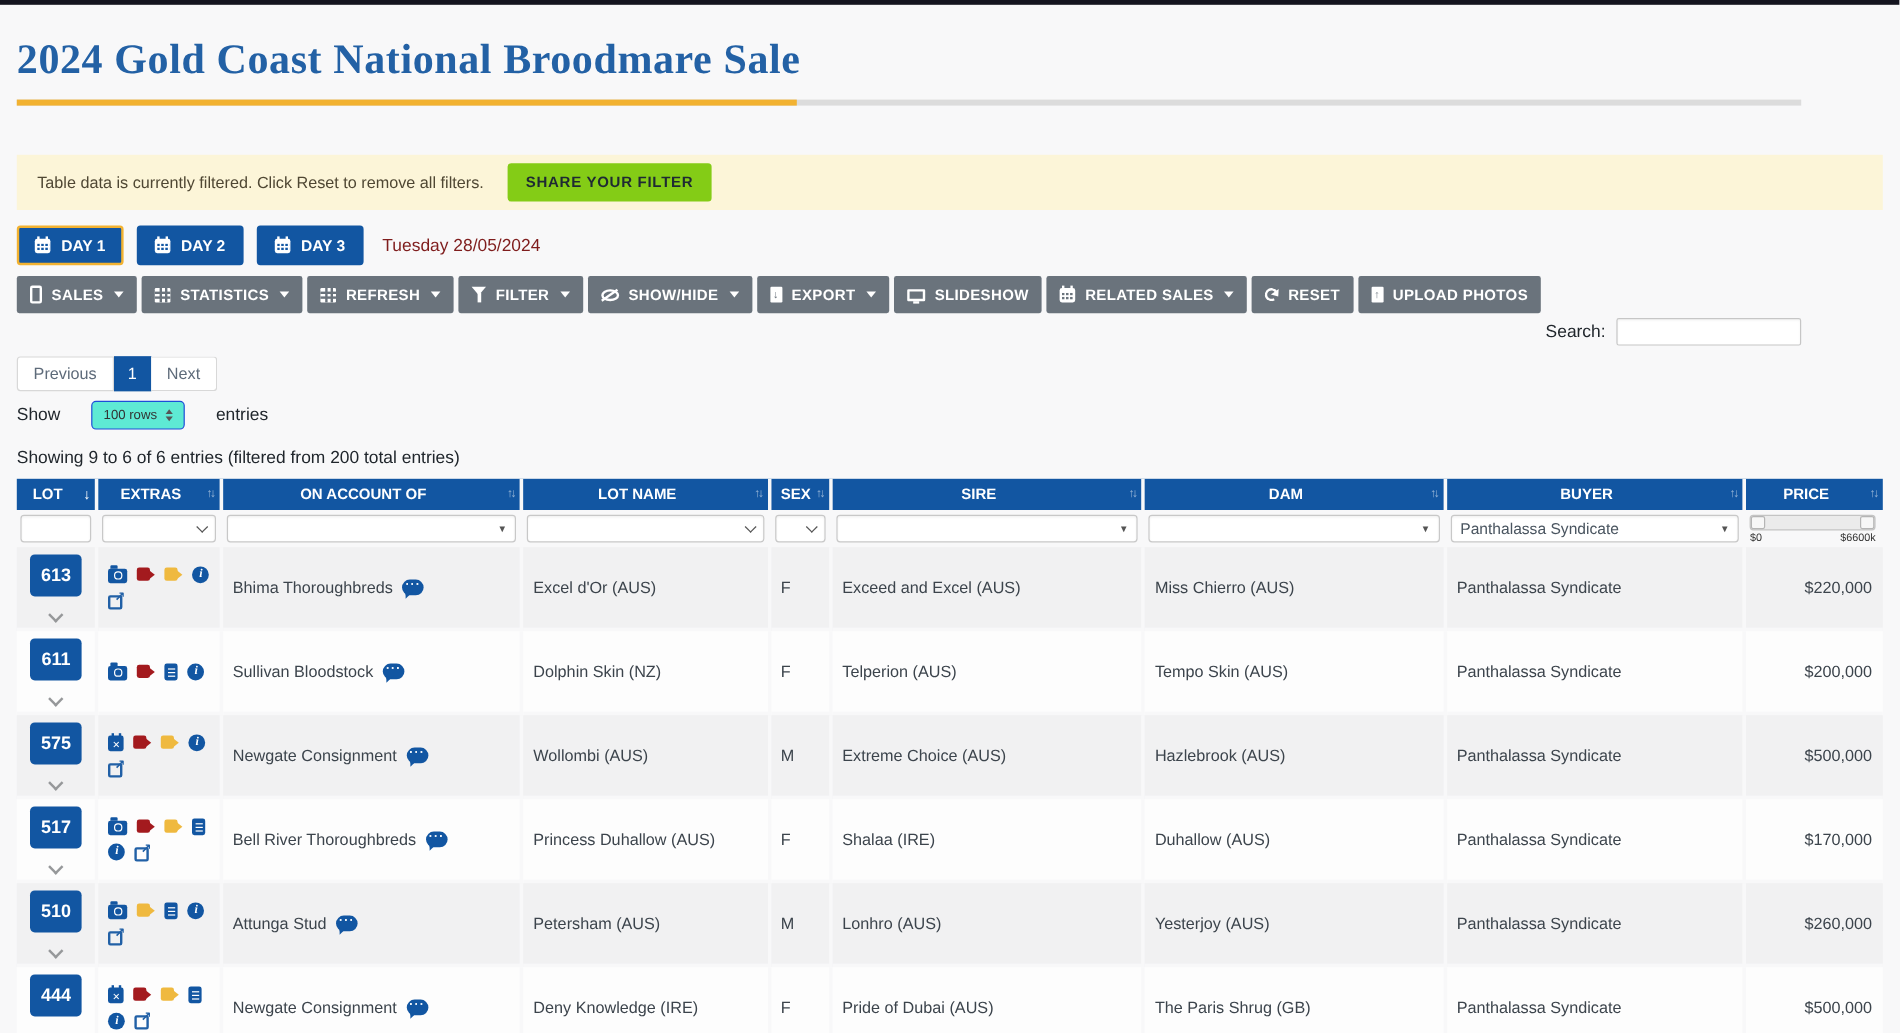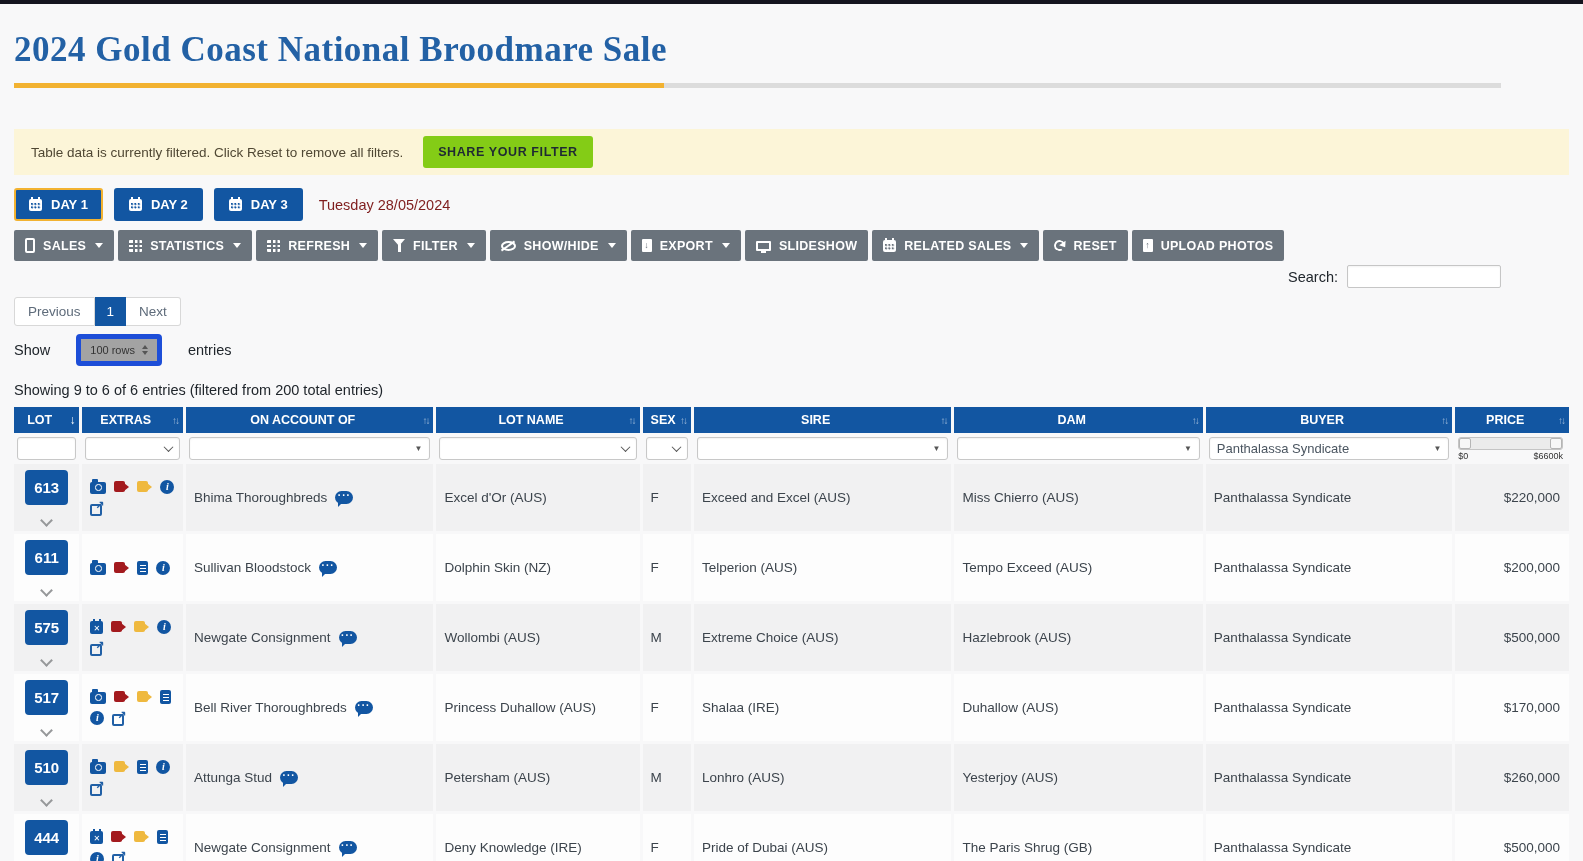--- a/index.html
+++ b/index.html
@@ -49,21 +49,21 @@
   .search-row{display:flex;justify-content:flex-end;align-items:center;gap:9px;width:1487px;margin:4px 0 9px;font-size:14.5px;color:#20262C;}
   .search-input{width:154px;height:23px;border:1px solid #C6C6C6;border-radius:2px;background:#fff;box-shadow:inset 0 1px 2px rgba(0,0,0,.05);}
   .pag-row{display:flex;justify-content:flex-start;width:1487px;margin:2px 0;}
   .pager{display:flex;}
   .page-btn{border:1px solid #D8D8D8;background:#fff;color:#5E6B7A;font-size:13.5px;padding:6px 13px;cursor:pointer;font-family:inherit;}
   .page-btn.prev{border-radius:3px 0 0 3px;}
   .page-btn.next{border-radius:0 3px 3px 0;border-left:none;}
   .page-btn.current{background:var(--blue);color:#fff;border-color:var(--blue);padding:6px 11px;}
   
   .length-row{display:flex;align-items:center;gap:26px;font-size:14.5px;color:#20262C;margin:8px 0 12px;}
-  .length-select{display:inline-flex;align-items:center;gap:7px;border:5px solid #1d4ed8;background:#a3a3a3;border-radius:4px;padding:5px 9px;font-size:11px;color:#333;cursor:pointer;}
+  .length-select{display:inline-flex;align-items:center;gap:7px;border:1px solid #1d4ed8;background:#5eead4;border-radius:4px;padding:5px 9px;font-size:11px;color:#333;cursor:pointer;}
   .updown{display:inline-flex;flex-direction:column;gap:2px;}
   .updown i{width:0;height:0;border-left:3.5px solid transparent;border-right:3.5px solid transparent;}
   .updown .u{border-bottom:4px solid #555;}
   .updown .d{border-top:4px solid #555;}
   .info-text{font-size:14.5px;color:#20262C;margin:16px 0 9px;}
   
   table{border-collapse:separate;border-spacing:0;table-layout:fixed;width:1555px;}
   th{background:var(--blue);color:#fff;font-size:12.5px;height:26px;padding:0 22px 0 8px;border-right:3px solid var(--pagebg);position:relative;text-align:center;white-space:nowrap;cursor:pointer;}
   th:last-child{border-right:none;text-align:center;}
   th .sort{position:absolute;right:5px;top:50%;transform:translateY(-50%);font-size:10px;letter-spacing:-2px;opacity:.55;font-weight:400;}
@@ -336,21 +336,21 @@
           </td>
           <td>
             <div class="vendor">
               <span>Sullivan Bloodstock</span>
               <span class="ic ic-comment"></span>
             </div>
           </td>
           <td>Dolphin Skin (NZ)</td>
           <td>F</td>
           <td>Telperion (AUS)</td>
-          <td>Tempo Exceed (AUS)</td>
+          <td>Tempo Skin (AUS)</td>
           <td>Panthalassa Syndicate</td>
           <td class="price">$200,000</td>
         </tr>
         <tr class="odd">
           <td class="lot-cell"><button class="lot-btn">575</button><div class="exp-chev"></div></td>
           <td>
             <div class="extras">
               <span class="ic ic-calx"></span>
               <span class="ic ic-video red"></span>
               <span class="ic ic-video yellow"></span>

